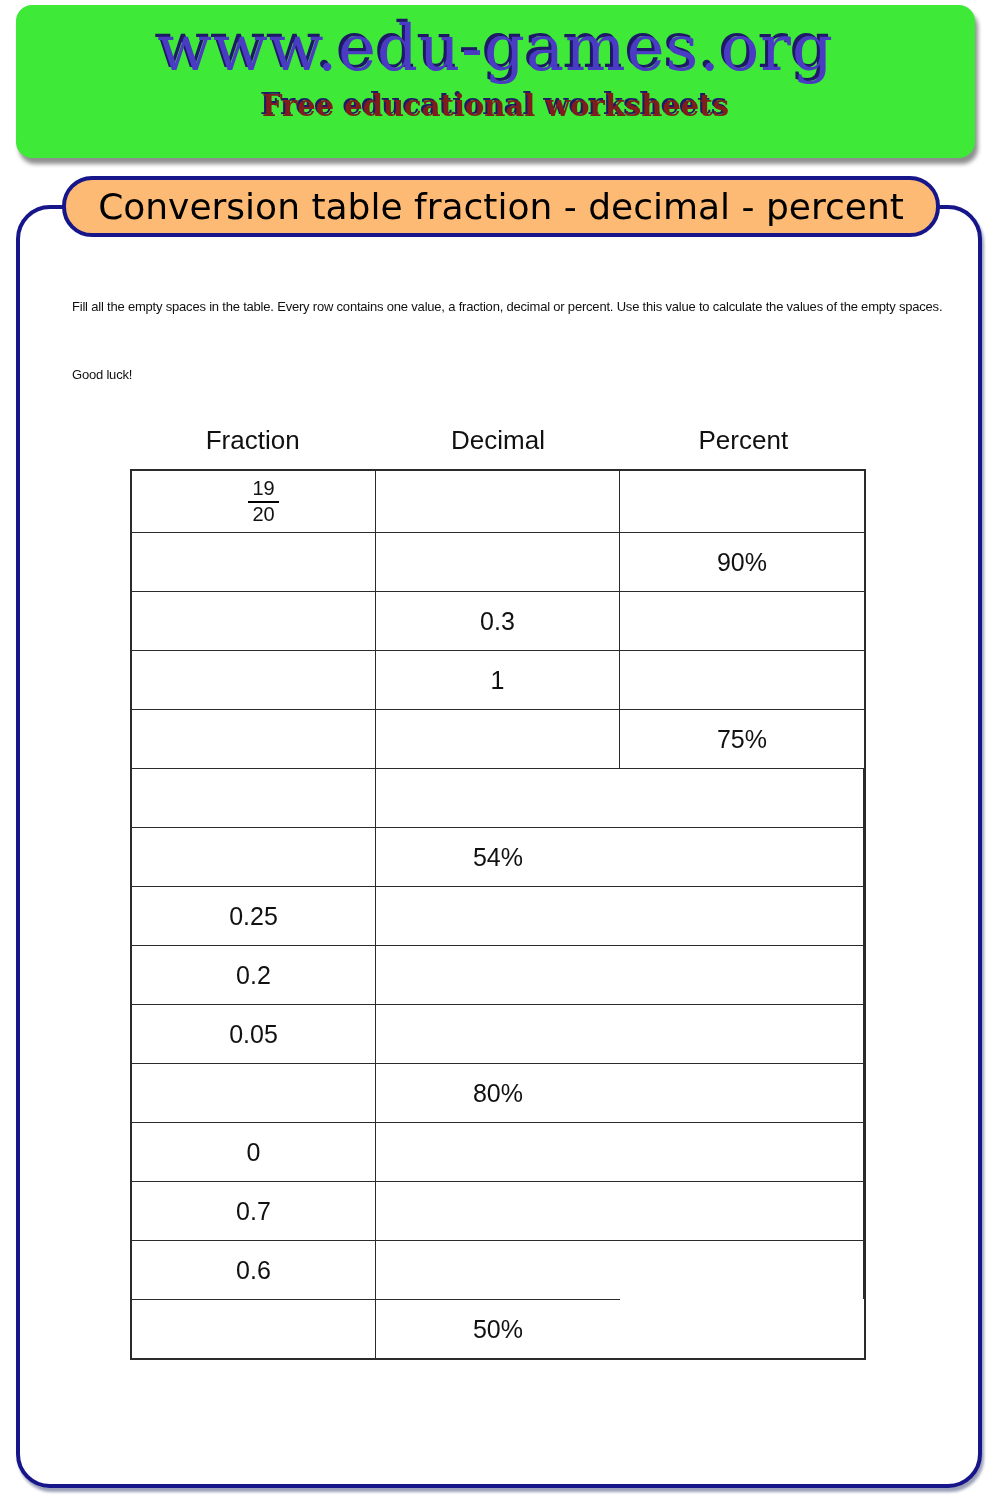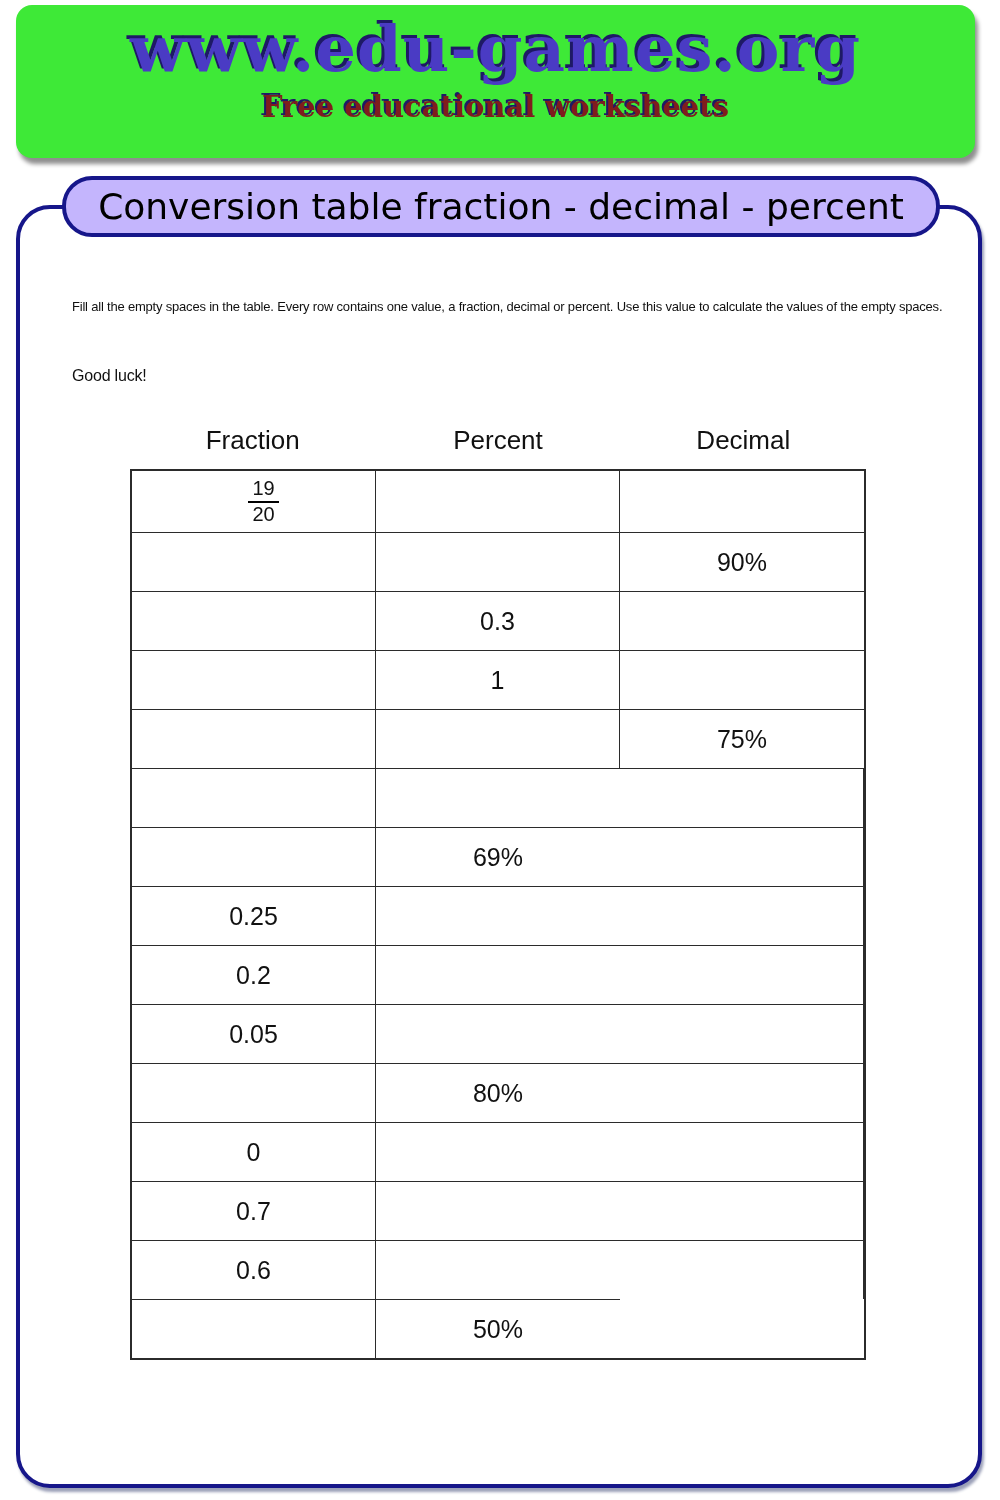--- a/index.html
+++ b/index.html
@@ -3,43 +3,43 @@
 <meta charset="utf-8">
 <style>
   * { margin:0; padding:0; box-sizing:border-box; }
   html,body { width:1000px; height:1500px; background:#ffffff;
               font-family:"Liberation Sans", sans-serif; position:relative; overflow:hidden; }
 
   
   .banner { position:absolute; left:16px; top:5px; width:959px; height:153px;
             background:#3ee937; border-radius:16px;
             box-shadow:3px 6px 4px #8f8f8f; text-align:center; z-index:3; }
-  .banner-title { margin-top:6px; font-family:"DejaVu Serif", serif; font-weight:bold;
+  .banner-title { margin-top:6px; font-family:"DejaVu Serif", serif; font-weight:normal;
                   font-size:64px; letter-spacing:1px; color:#4a3bc4;
                   text-shadow:-3px -3px 0 #1e1966; }
   .banner-sub   { margin-top:4px; font-family:"DejaVu Serif", serif; font-weight:bold;
                   font-size:29px; color:#7f1d1d; text-shadow:-2px -2px 0 #1e1966; }
 
   
   .sheet-box { position:absolute; left:16px; top:205px; width:966px; height:1283px;
                border:4px solid #16168a; border-radius:34px; background:#ffffff;
                box-shadow:2px 4px 3px #9ba0b8; z-index:1; }
 
   
   .title-pill { position:absolute; left:62px; top:176px; width:878px; height:61px;
-                background:#c4b5fd; border:4px solid #16168a; border-radius:30px;
+                background:#fdba74; border:4px solid #16168a; border-radius:30px;
                 display:flex; align-items:center; justify-content:center; z-index:4; }
   .title-pill span { font-family:"DejaVu Sans", sans-serif; font-size:36px;
                      color:#000; letter-spacing:0px; white-space:nowrap; }
 
   
   .instructions { position:absolute; left:72px; top:295px; width:882px; z-index:5;
                   font-size:13px; line-height:23px; letter-spacing:-0.2px; color:#111; }
   .goodluck { position:absolute; left:72px; top:367px; z-index:5;
-              font-size:16px; letter-spacing:-0.2px; color:#111; }
+              font-size:13px; letter-spacing:-0.2px; color:#111; }
 
   
   .table-wrap { position:absolute; left:130px; top:425px; width:736px; z-index:5; }
   .col-headers { display:grid; grid-template-columns:1fr 1fr 1fr; margin-bottom:13px; }
   .col-header { text-align:center; font-size:26px; color:#111; }
 
   .grid { display:grid; grid-template-columns:1fr 1fr 1fr; border:2px solid #2b2b2b;
           background:#fff; }
   .cell { height:59px; display:flex; align-items:center; justify-content:center;
           font-size:25px; color:#111; border-top:1px solid #2b2b2b;
@@ -65,22 +65,22 @@
 <div class="title-pill">
   <span>Conversion table fraction - decimal - percent</span>
 </div>
 
 <p class="instructions">Fill all the empty spaces in the table. Every row contains one value, a fraction, decimal or percent. Use this value to calculate the values of the empty spaces.</p>
 <p class="goodluck">Good luck!</p>
 
 <div class="table-wrap">
   <div class="col-headers">
     <div class="col-header">Fraction</div>
+    <div class="col-header">Decimal</div>
     <div class="col-header">Percent</div>
-    <div class="col-header">Decimal</div>
   </div>
   <div class="grid" id="table-grid">
       <div class="cell first-row">
         <div class="frac">
           <span class="num">19</span>
           <span class="den">20</span>
         </div>
       </div>
       <div class="cell first-row"></div>
       <div class="cell last-col first-row"></div>
@@ -102,21 +102,21 @@
       <div class="cell"></div>
       <div class="cell"></div>
       <div class="cell last-col">
         <span>75%</span>
       </div>
       <div class="cell"></div>
       <div class="cell last-col"></div>
       <div class="cell"></div>
       <div class="cell"></div>
       <div class="cell last-col">
-        <span>69%</span>
+        <span>54%</span>
       </div>
       <div class="cell"></div>
       <div class="cell">
         <span>0.25</span>
       </div>
       <div class="cell last-col"></div>
       <div class="cell"></div>
       <div class="cell">
         <span>0.2</span>
       </div>

